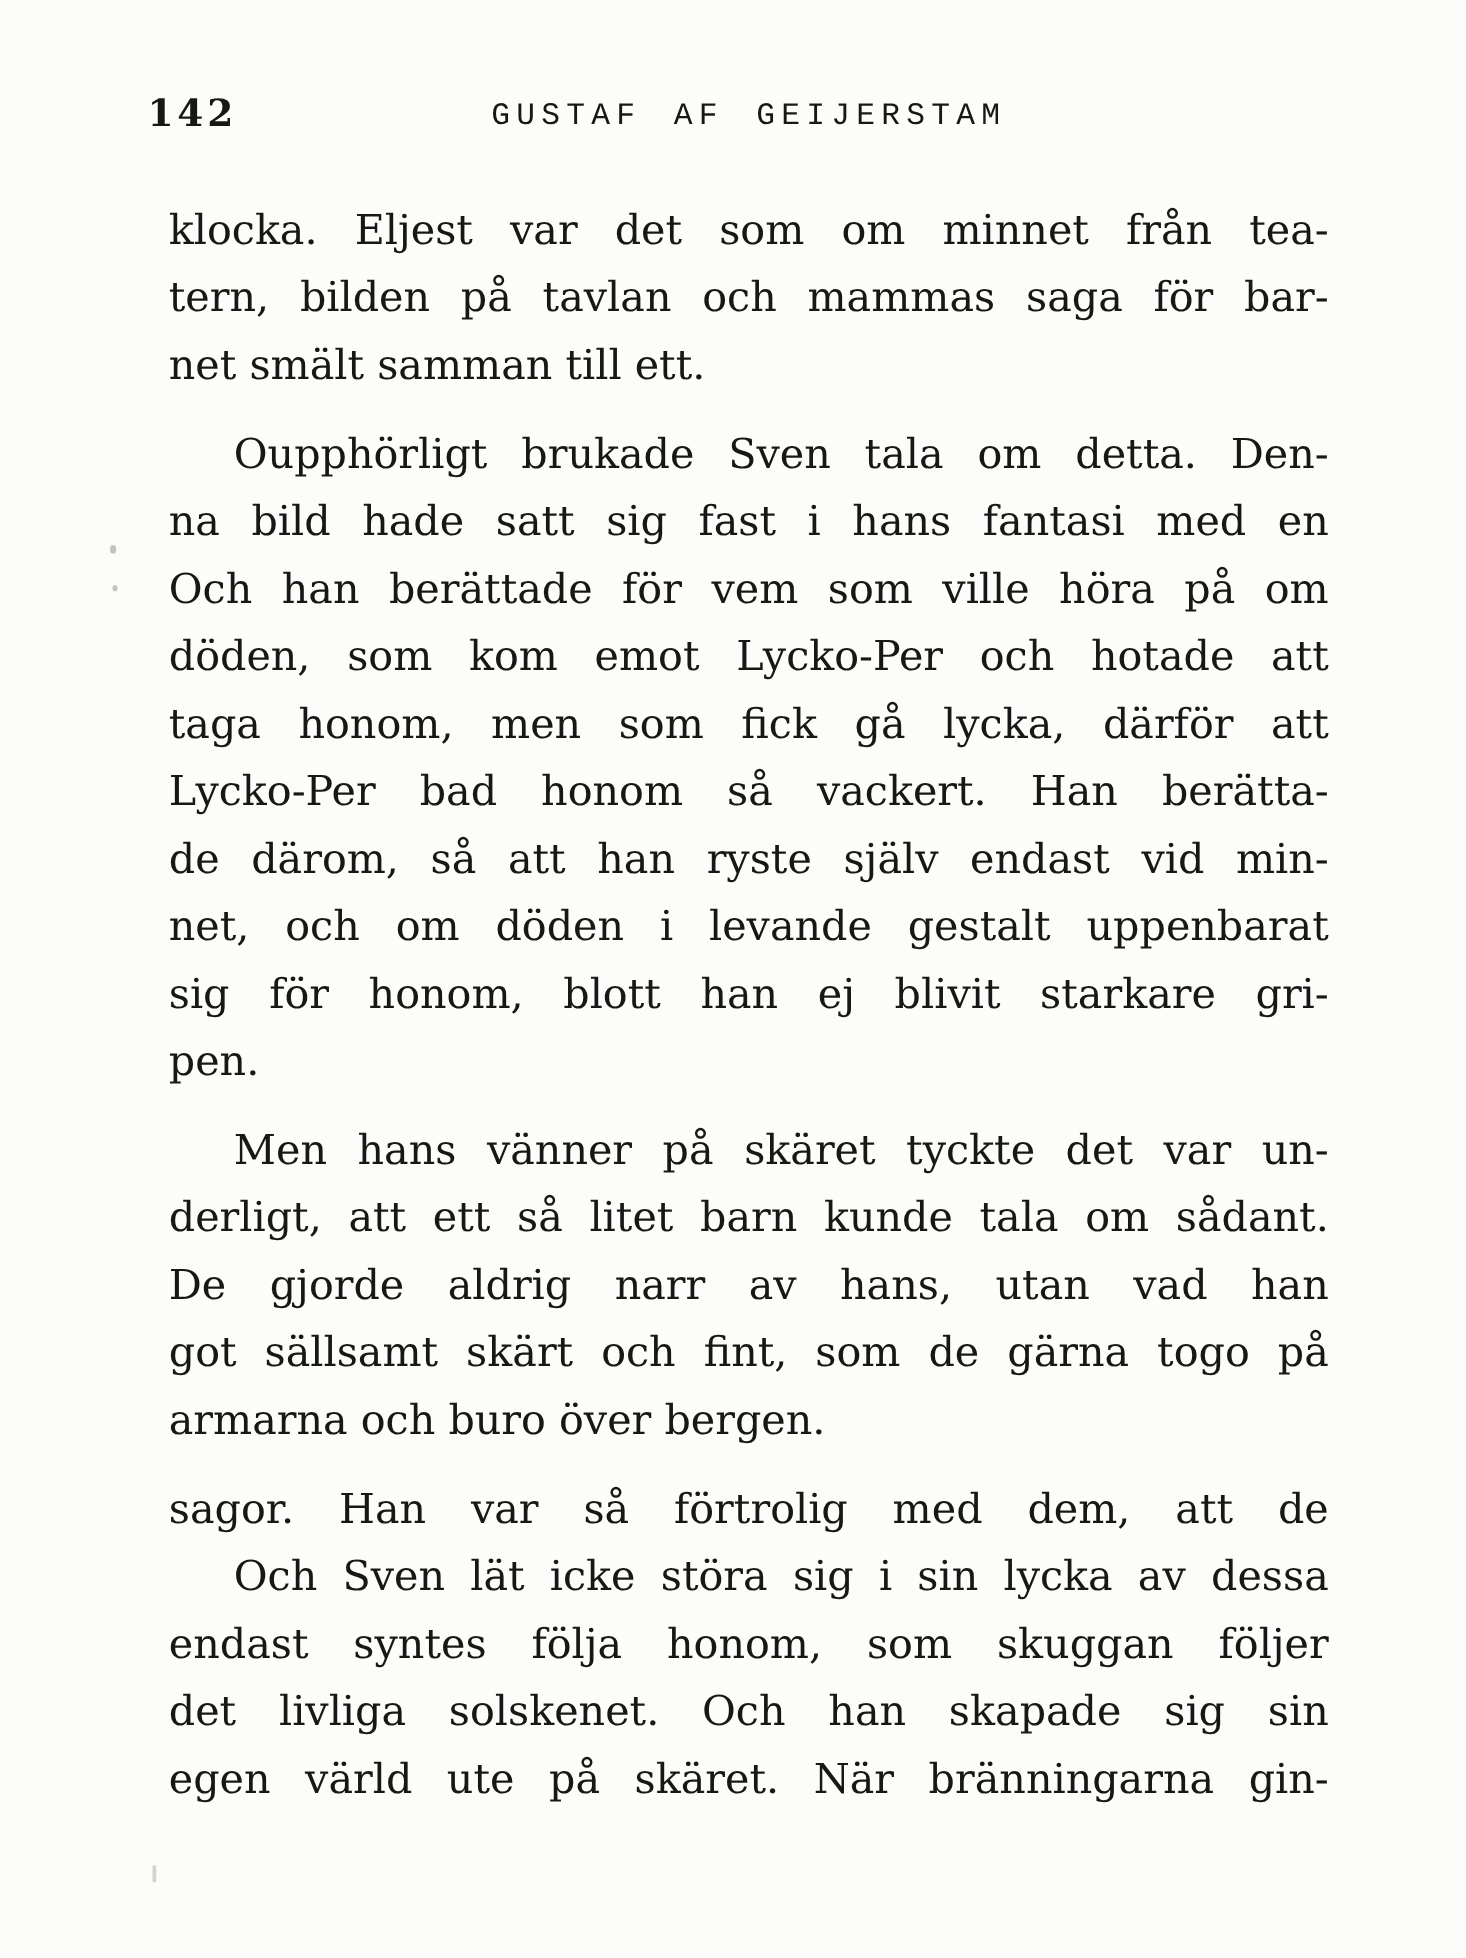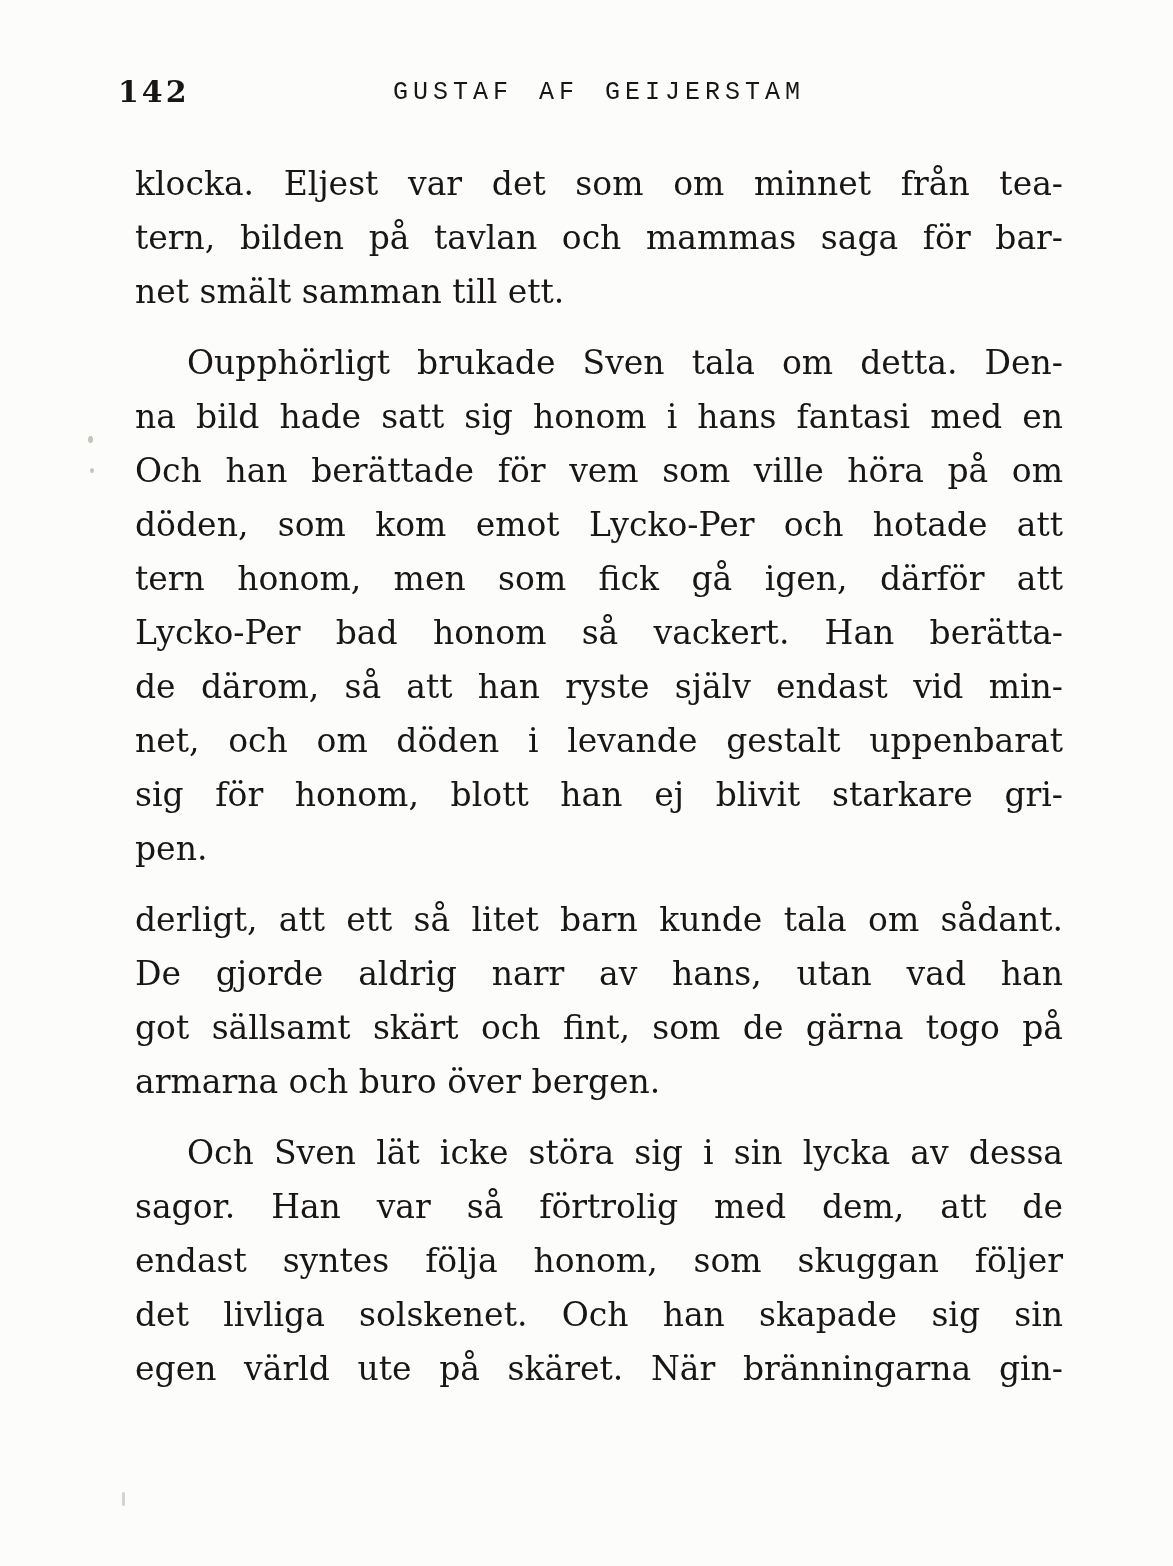--- a/index.html
+++ b/index.html
@@ -88,41 +88,42 @@
   <div class="text-block">
 
     <div class="paragraph">
       <div class="line">klocka.  Eljest var det som om minnet från tea-</div>
       <div class="line">tern, bilden på tavlan och mammas saga för bar-</div>
       <div class="line flush">net smält samman till ett.</div>
     </div>
 
     <div class="paragraph">
       <div class="line indent">Oupphörligt brukade Sven tala om detta.  Den-</div>
-      <div class="line">na bild hade satt sig honom i hans fantasi med en</div>
+      <div class="line">na bild hade satt sig fast i hans fantasi med en</div>
       <div class="line">Och han berättade för vem som ville höra på om</div>
       <div class="line">döden, som kom emot Lycko-Per och hotade att</div>
-      <div class="line">tern honom, men som fick gå igen, därför att</div>
+      <div class="line">taga honom, men som fick gå lycka, därför att</div>
       <div class="line">Lycko-Per bad honom så vackert.  Han berätta-</div>
       <div class="line">de därom, så att han ryste själv endast vid min-</div>
       <div class="line">net, och om döden i levande gestalt uppenbarat</div>
       <div class="line">sig för honom, blott han ej blivit starkare gri-</div>
       <div class="line flush">pen.</div>
     </div>
 
     <div class="paragraph">
+      <div class="line indent">Men hans vänner på skäret tyckte det var un-</div>
       <div class="line">derligt, att ett så litet barn kunde tala om sådant.</div>
       <div class="line">De gjorde aldrig narr av hans, utan vad han</div>
       <div class="line">got sällsamt skärt och fint, som de gärna togo på</div>
       <div class="line flush">armarna och buro över bergen.</div>
     </div>
 
     <div class="paragraph">
+      <div class="line">sagor.  Han var så förtrolig med dem, att de</div>
       <div class="line indent">Och Sven lät icke störa sig i sin lycka av dessa</div>
-      <div class="line">sagor.  Han var så förtrolig med dem, att de</div>
       <div class="line">endast syntes följa honom, som skuggan följer</div>
       <div class="line">det livliga solskenet.  Och han skapade sig sin</div>
       <div class="line">egen värld ute på skäret.  När bränningarna gin-</div>
     </div>
 
   </div>
 
   <div class="artifact a1"></div>
   <div class="artifact a2"></div>
   <div class="artifact a3"></div>

